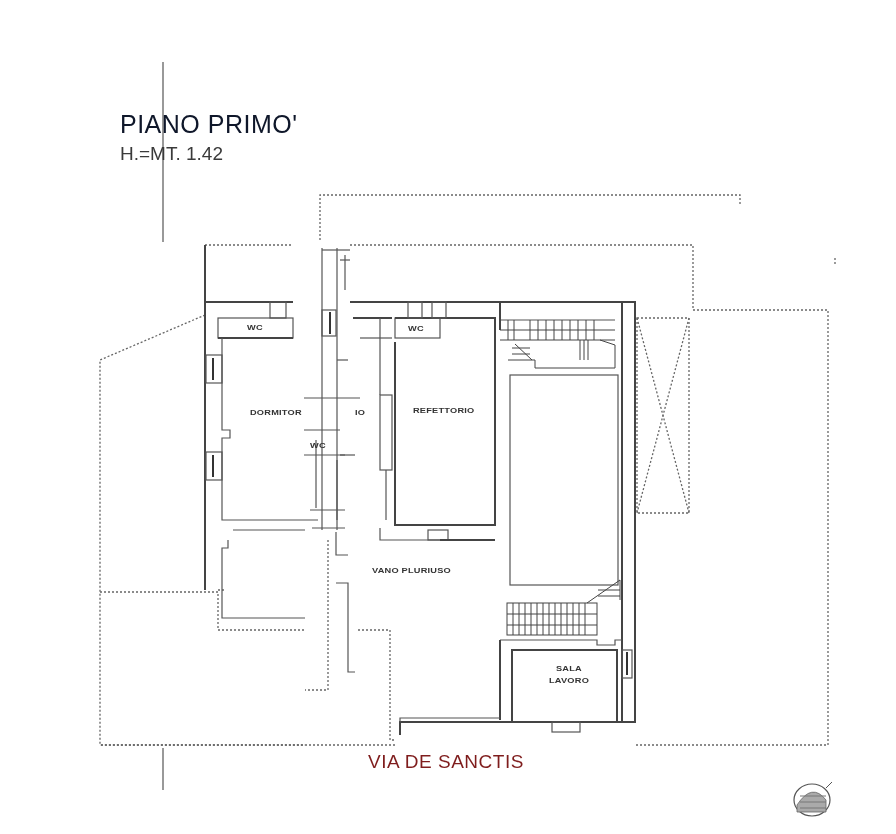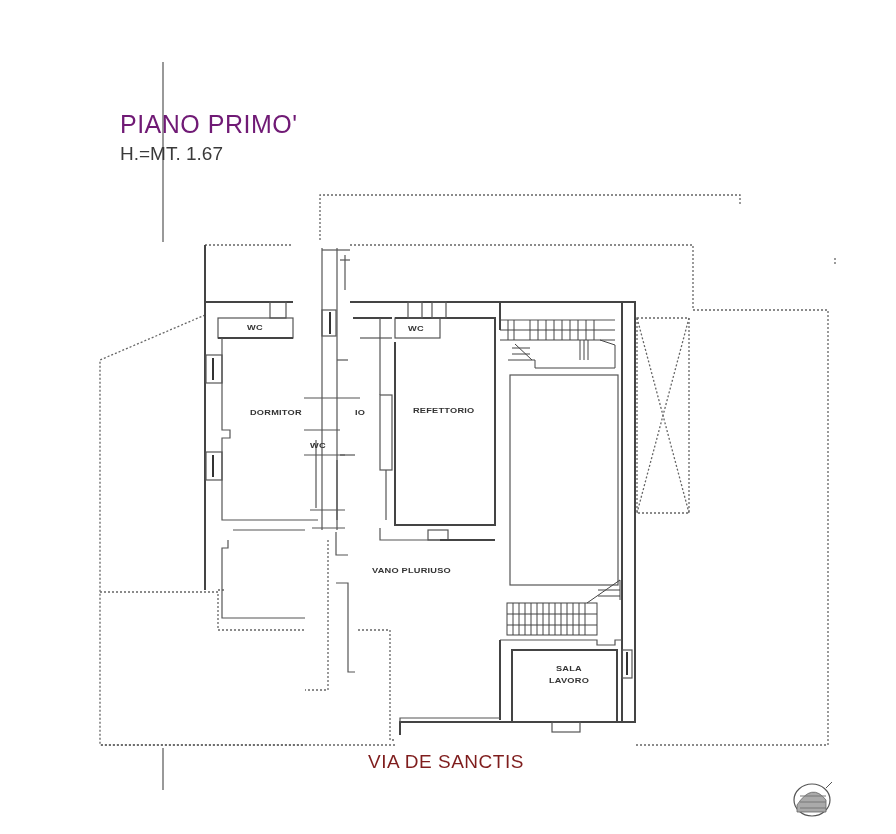--- a/index.html
+++ b/index.html
@@ -1,18 +1,18 @@
 <!DOCTYPE html>
 <html><head>
 <meta charset="utf-8">
 <style>
   html, body { margin:0; padding:0; background:#ffffff; }
   body { width:896px; height:834px; position:relative; overflow:hidden; font-family:"Liberation Sans", sans-serif; }
   #plan { position:absolute; left:0; top:0; }
-  .title { position:absolute; left:120px; top:110px; font-size:25px; color:#701a75; letter-spacing:0.5px; }
+  .title { position:absolute; left:120px; top:110px; font-size:25px; color:#0f172a; letter-spacing:0.5px; }
   .subtitle { position:absolute; left:120px; top:143px; font-size:19px; color:#3a3a3a; }
   .street { position:absolute; left:368px; top:751px; font-size:19px; color:#7f1d1d; letter-spacing:0.5px; }
   .room { position:absolute; font-size:8px; font-weight:bold; color:#333; letter-spacing:0.2px; transform:scaleX(1.15); transform-origin:left top; }
   .room.c { text-align:center; line-height:12px; }
   .wall { stroke:#444; stroke-width:2; fill:none; }
   .wall-thin { stroke:#555; stroke-width:1.2; fill:none; }
   .dotted { stroke:#666; stroke-width:1.3; fill:none; stroke-dasharray:2 2; }
   .stair { stroke:#444; stroke-width:1; fill:none; }
 </style>
 </head>
@@ -161,21 +161,21 @@
     <ellipse cx="812" cy="800" rx="18" ry="16" fill="none" stroke="#555" stroke-width="1.2"></ellipse>
     <path d="M797,805 Q812,782 826,800 L826,812 L797,812 Z" fill="#aaa" stroke="#666" stroke-width="0.8"></path>
     <line x1="800" y1="796" x2="826" y2="796" stroke="#777" stroke-width="1"></line>
     <line x1="800" y1="802" x2="826" y2="802" stroke="#777" stroke-width="1"></line>
     <line x1="800" y1="808" x2="826" y2="808" stroke="#777" stroke-width="1"></line>
     <line x1="826" y1="788" x2="832" y2="782" stroke="#555" stroke-width="1"></line>
   </g>
 </svg>
 
 <div class="title">PIANO PRIMO'</div>
-<div class="subtitle">H.=MT. 1.67</div>
+<div class="subtitle">H.=MT. 1.42</div>
 
 <div class="room" style="left:247px;top:323px;">WC</div>
 <div class="room" style="left:408px;top:324px;">WC</div>
 <div class="room" style="left:310px;top:441px;">WC</div>
 <div class="room" style="left:250px;top:408px;">DORMITOR</div>
 <div class="room" style="left:355px;top:408px;">IO</div>
 <div class="room" style="left:413px;top:406px;">REFETTORIO</div>
 <div class="room" style="left:372px;top:566px;">VANO PLURIUSO</div>
 <div class="room c" style="left:546px;top:663px;width:40px;">
   <div>SALA</div>

